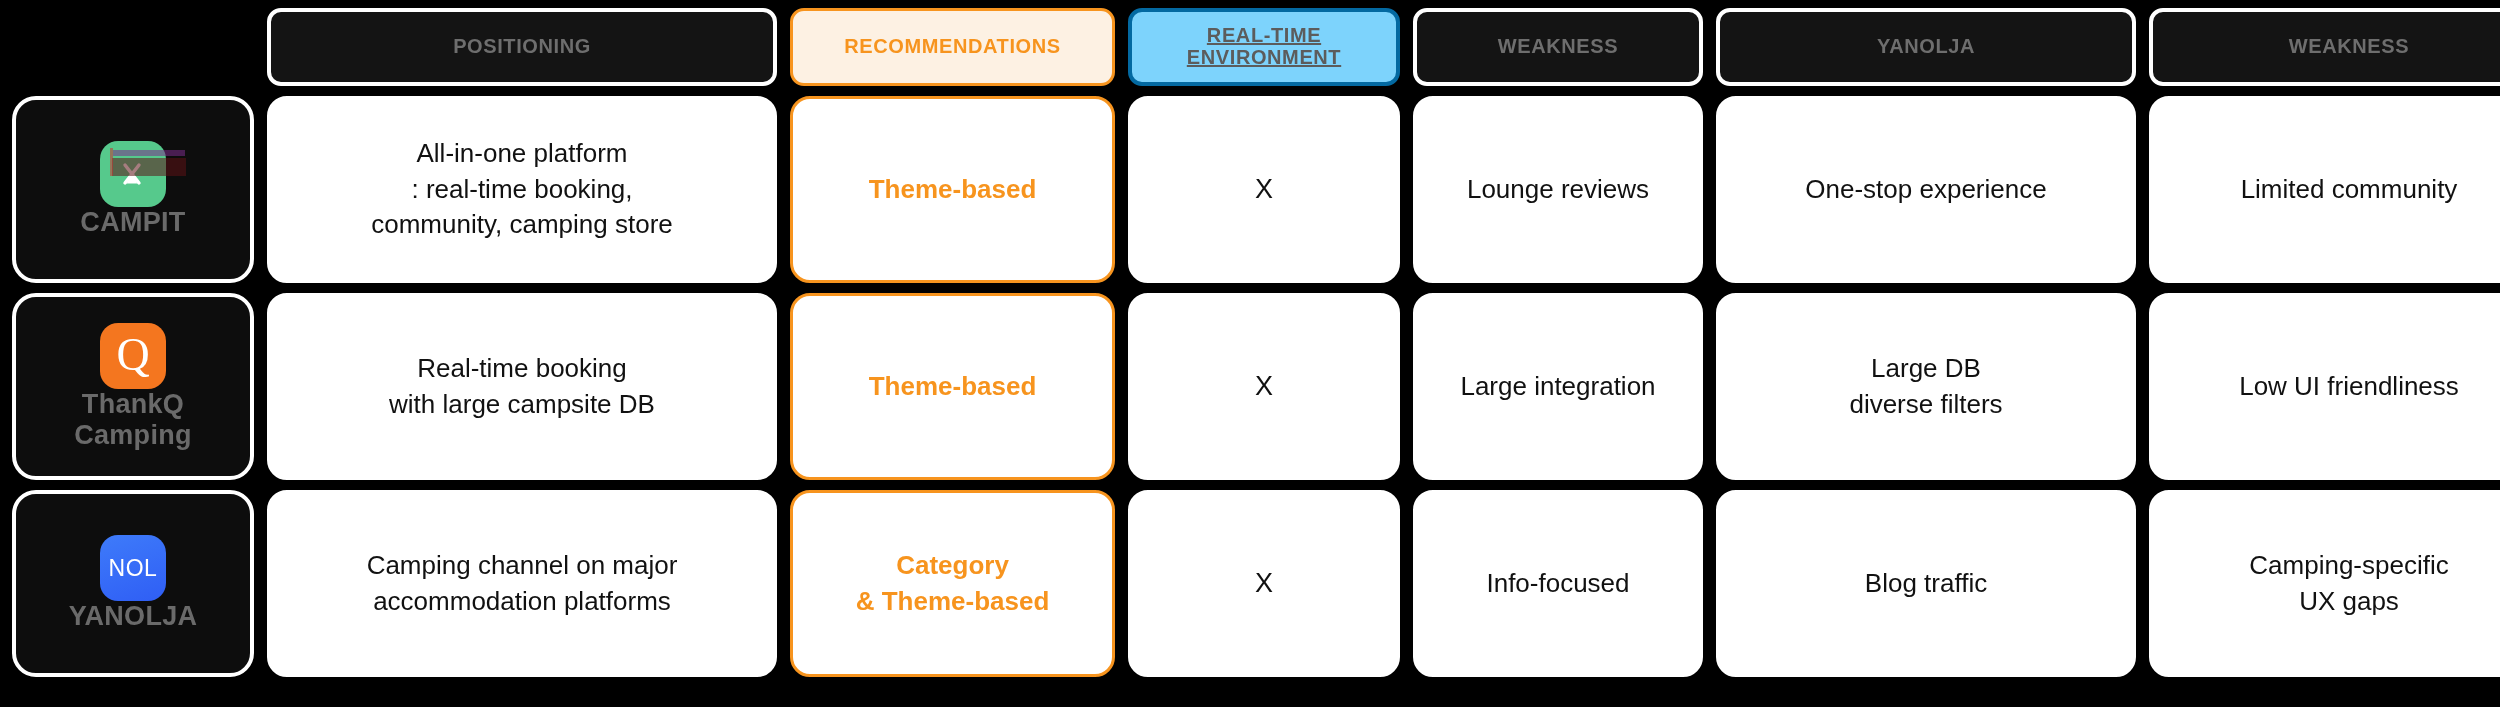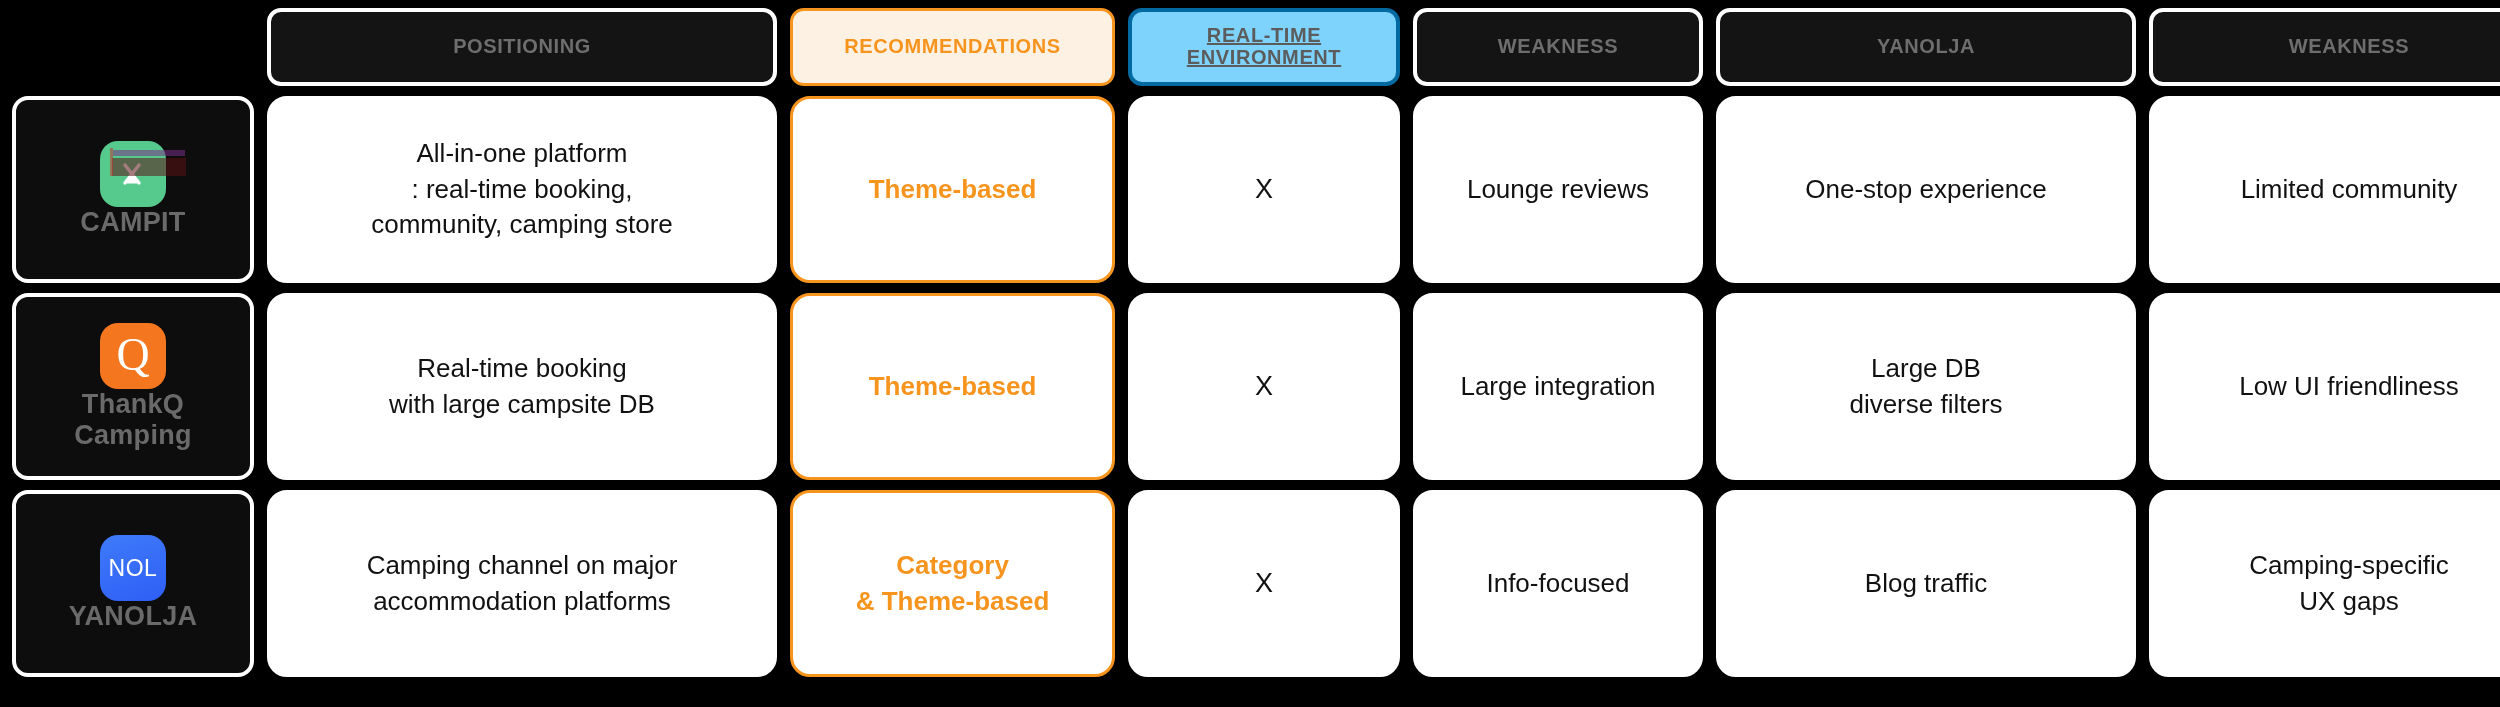--- a/index.html
+++ b/index.html
@@ -67,21 +67,21 @@
 
   .head-cell.shaded {
     background: #7dd3fc;
     color: #5c5c5c;
     border: 4px solid #0369a1;
     text-decoration: underline;
   }
 
   
   .label-cell {
-    border-radius: 16px;
+    border-radius: 24px;
     border: 4px solid #ffffff;
     background: #0d0d0d;
     display: flex;
     flex-direction: column;
     align-items: center;
     justify-content: center;
     padding: 10px 6px;
   }
 
   .logo-badge {

